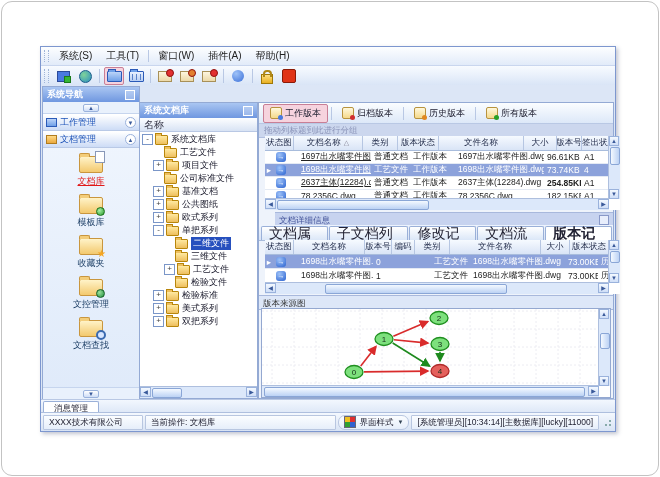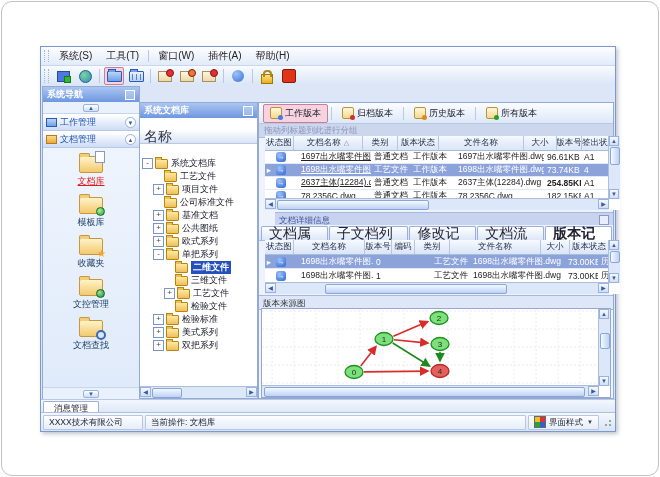--- a/index.html
+++ b/index.html
@@ -59,29 +59,29 @@
   .nav-label{font-size:9px;color:#1d3f66;margin-top:2px;white-space:nowrap;}
   .nav-label.sel{color:#e01818;text-decoration:underline;}
   
   .tabstrip{position:absolute;left:98px;top:0;right:1px;height:17px;background:linear-gradient(#eef4fd,#d4e2f6);border-bottom:1px solid #a4b8dc;display:flex;align-items:flex-end;padding-left:3px;margin-top:44px;}
   .doc-tab{height:15px;display:flex;align-items:center;gap:3px;padding:0 8px;font-size:9px;color:#223;background:linear-gradient(#fff,#dbe7f8);border:1px solid #9ab0d8;border-bottom:none;border-radius:3px 3px 0 0;margin-right:2px;}
   .doc-tab.active{background:linear-gradient(#fde9f1,#f4cddd);border-color:#c090a8;}
   .page-icon{width:8px;height:10px;background:#fff;border:1px solid #5a7ab8;display:inline-block;}
   .folder-icon{width:10px;height:7px;background:linear-gradient(#ffe9a0,#eebf5e);border:1px solid #b8860b;display:inline-block;border-radius:1px;}
   .closebtn{margin-left:auto;margin-bottom:2px;margin-right:2px;width:12px;height:12px;border-radius:2px;background:linear-gradient(#f08080,#d02818);border:1px solid #8a1010;color:#fff;font-size:8px;line-height:10px;text-align:center;padding:0;}
   
-  .treepanel{position:absolute;left:98px;top:17px;width:117px;bottom:0;border:1px solid #94aad4;background:#fff;display:flex;flex-direction:column;gap:12px;}
-  .tree-colhead{height:13px;background:linear-gradient(#fdfeff,#d8e3f4);border-bottom:1px solid #b9c8e4;font-size:14px;color:#334;padding:0 4px;flex:none;line-height:13px;}
+  .treepanel{position:absolute;left:98px;top:17px;width:117px;bottom:0;border:1px solid #94aad4;background:#fff;display:flex;flex-direction:column;}
+  .tree-colhead{height:13px;background:linear-gradient(#fdfeff,#d8e3f4);border-bottom:1px solid #b9c8e4;font-size:10px;color:#334;padding:0 4px;flex:none;line-height:13px;}
   .tree-body{flex:1;overflow:hidden;padding-top:1px;}
   .tree-row{display:flex;align-items:center;height:13px;font-size:9px;color:#223;white-space:nowrap;}
   .exp{width:9px;height:9px;border:1px solid #7a96c8;background:#fff;font-size:8px;line-height:7px;text-align:center;color:#444;flex:none;margin-right:2px;}
   .expsp{width:11px;flex:none;}
   .tfold{width:11px;height:8px;background:linear-gradient(#ffe9a0,#eebf5e);border:1px solid #b8860b;border-radius:1px;flex:none;margin-right:3px;position:relative;}
   .tfold::before{content:"";position:absolute;top:-3px;left:-1px;width:5px;height:2px;background:#eebf5e;border:1px solid #b8860b;border-bottom:none;}
-  .tree-label.sel{background:#2650be;color:#fff;padding:0 2px;font-weight:bold;}
+  .tree-label.sel{background:#2650be;color:#fff;padding:0 2px;}
   .hscroll{height:11px;background:#dce8fa;border-top:1px solid #aebfde;position:relative;flex:none;}
   .hthumb{position:absolute;top:1px;height:8px;background:linear-gradient(#f4f9ff,#bcd2f4);border:1px solid #8aa6d6;border-radius:2px;}
   .harr{position:absolute;top:0;width:11px;height:10px;background:linear-gradient(#f4f9ff,#cfdef7);border:1px solid #9ab2dc;font-size:6px;color:#3a5a9a;text-align:center;line-height:9px;padding:0;}
   
   .content{position:absolute;left:217px;top:17px;right:1px;bottom:0;background:#eef3fb;border:1px solid #94aad4;}
   .vbar{height:20px;display:flex;align-items:center;background:linear-gradient(#fbfdff,#dde8f8);border-bottom:1px solid #b9c8e4;padding-left:4px;font-size:9px;}
   .vbtn{display:flex;align-items:center;gap:3px;padding:2px 6px;border:1px solid transparent;border-radius:2px;color:#223;}
   .vbtn.active{background:#f6d3de;border-color:#c87f96;}
   .vsep{width:1px;height:13px;background:#b9c8e4;margin:0 3px;}
   .vico{width:10px;height:10px;border:1px solid #b8933e;background:linear-gradient(#fff8dc,#f5d98a);border-radius:2px;position:relative;flex:none;}
@@ -113,21 +113,21 @@
   .graphbox{position:absolute;left:2px;right:2px;background:#fff;border:1px solid #94a8d0;}
   .graphbox svg{display:block;}
   
   .msgstrip{position:absolute;left:0;right:0;top:352px;height:14px;background:linear-gradient(#f2f7fe,#dce6f6);border-top:1px solid #b9c8e4;display:flex;align-items:flex-end;}
   .msgtab{height:12px;line-height:12px;background:#fff;border:1px solid #9ab0d8;border-bottom:none;border-radius:2px 2px 0 0;font-size:8.5px;color:#223;padding:0 10px;margin-left:2px;}
   .statusbar{position:absolute;left:0;right:0;bottom:0;height:18px;background:linear-gradient(#f4f8fe,#d8e3f4);border-top:1px solid #aebfde;display:flex;align-items:center;font-size:8.5px;color:#223;padding:0 2px;gap:2px;}
   .scell{border:1px solid #b8c6e0;border-radius:1px;background:linear-gradient(#fbfdff,#e6eefa);height:13px;line-height:13px;padding:0 5px;white-space:nowrap;overflow:hidden;}
   .scell.grow{flex:1;}
   .style-grid-icon{width:10px;height:10px;display:inline-block;background:conic-gradient(#e03030 0 25%,#3060d0 0 50%,#30a030 0 75%,#f0c020 0);border:1px solid #667;flex:none;margin-right:3px;vertical-align:-2px;}
   .ddarrow{font-size:6px;color:#345;margin-left:4px;}
-  .stylecell{display:flex;align-items:center;}
+  .stylecell{display:flex;align-items:center;border-radius:7px;}
   .resizegrip{width:12px;height:12px;background:
      radial-gradient(circle at 9px 9px,#8aa 1px,transparent 1.5px),
      radial-gradient(circle at 9px 5px,#8aa 1px,transparent 1.5px),
      radial-gradient(circle at 5px 9px,#8aa 1px,transparent 1.5px);flex:none;}
 </style>
 </head>
 <body>
 
 <div class="frame">
  <div class="app">
@@ -570,17 +570,18 @@
   </div>
 
   <div class="statusbar">
     <div class="scell" style="width:88px;">XXXX技术有限公司</div>
     <div class="scell grow">当前操作: 文档库</div>
     <div class="scell stylecell">
       <span class="style-grid-icon"></span>
       <span>界面样式</span>
       <span class="ddarrow">▼</span>
     </div>
+    <div class="scell">[系统管理员][10:34:14][主数据库][lucky][11000]</div>
     <div class="resizegrip"></div>
   </div>
 
  </div>
 </div>
 
 </body></html>

